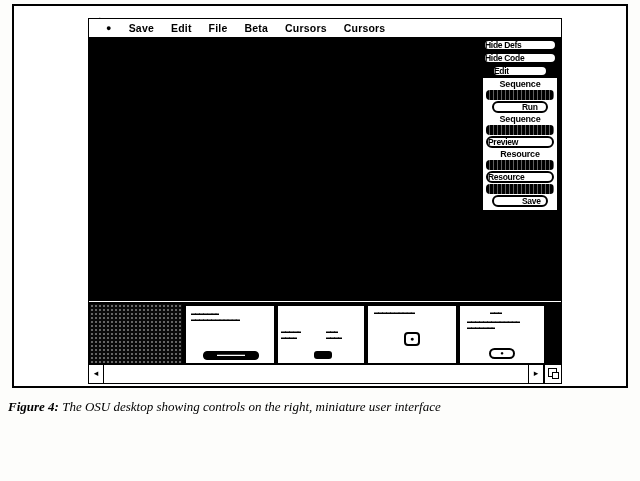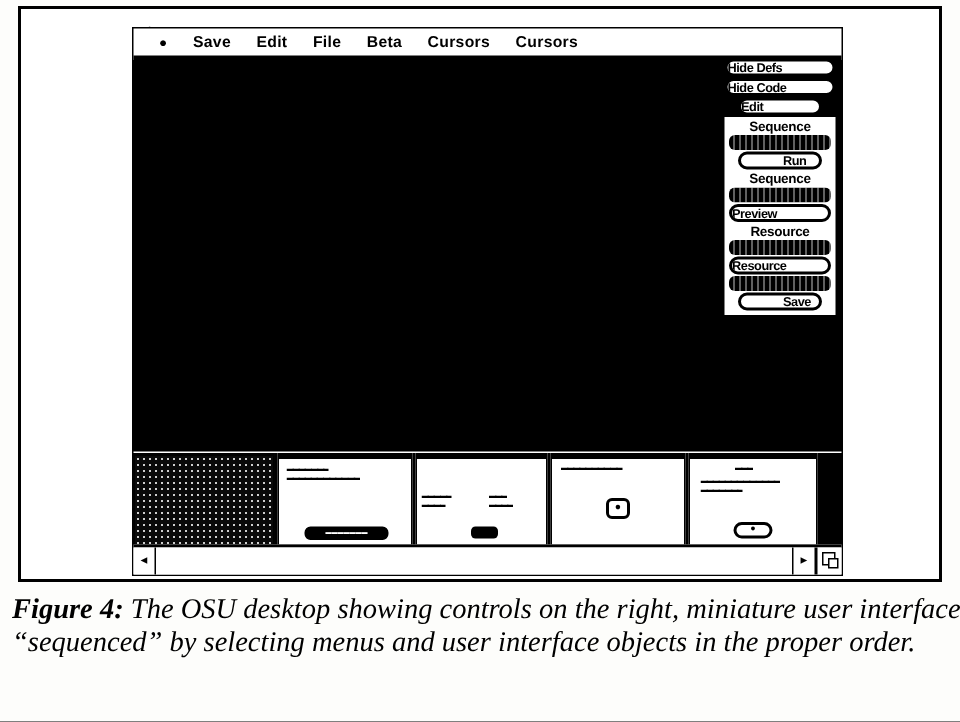--- a/index.html
+++ b/index.html
@@ -114,21 +114,21 @@
   .strack { flex:1; background:#fff; }
   .growbox {
     width:18px; height:18px; border-left:2px solid #000; position:relative; background:#fff;
   }
   .growbox .sq1 { position:absolute; left:3px; top:3px; width:9px; height:9px; border:1.5px solid #000; background:#fff; }
   .growbox .sq2 { position:absolute; left:7px; top:7px; width:7px; height:7px; border:1.5px solid #000; background:#fff; }
   
   .caption {
     position:absolute; left:8px; top:396px; width:630px;
     font-family:"Liberation Serif", serif; font-style:italic;
-    font-size:19px; line-height:22px; color:#000;
+    font-size:13px; line-height:22px; color:#000;
   }
   .caption .capline { white-space:nowrap; }
   .caption b { font-weight:bold; }
 </style>
 </head>
 <body>
 
 <div class="frame">
   <span class="noise n1"></span>
   <span class="noise n2"></span>
@@ -207,14 +207,13 @@
         <div class="sq1"></div>
         <div class="sq2"></div>
       </div>
     </div>
 
   </div>
 </div>
 
 <div class="caption">
   <div class="capline"><b>Figure 4:</b><span> The OSU desktop showing controls on the right, miniature user interface</span></div>
-  <div class="capline">“sequenced” by selecting menus and user interface objects in the proper order.</div>
 </div>
 
 </body></html>

